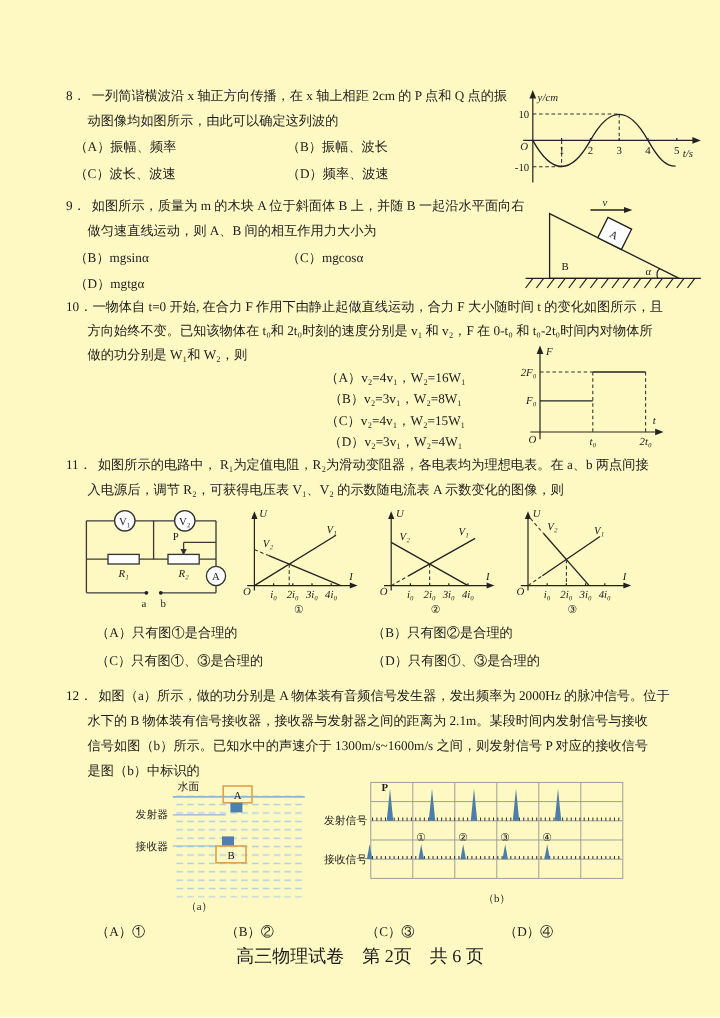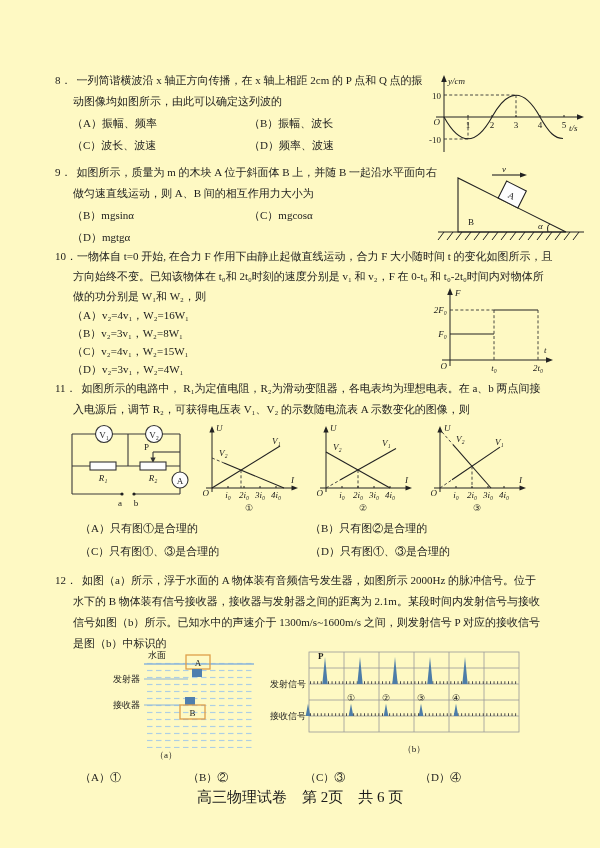--- a/index.html
+++ b/index.html
@@ -6,25 +6,25 @@
   html,body { background:#ffffff; }
   #page {
     position:relative; width:600px; height:848px; background:#fef9c3;
     font-family:"Liberation Serif","DejaVu Serif",serif;
     font-size:11px; color:#1c1c1c; overflow:hidden;
   }
   .q { position:absolute; left:55px; width:542px; }
   .qline { line-height:21px; white-space:nowrap; }
   .qline .qnum { margin-right:5px; }
   .cont { margin-left:18px; }
-  .opts { margin-left:17px; }
+  .opts { margin-left:7px; }
   .grid2a { display:grid; grid-template-columns:177px auto; line-height:22px; }
   .grid2b { display:grid; grid-template-columns:230px auto; line-height:23px; margin-left:25px; }
   .grid4  { display:grid; grid-template-columns:108px 117px 115px auto; line-height:22px; margin-left:25px; }
-  .col1 { line-height:18px; }
+  .col1 { line-height:18px;text-align:center; }
   .col1 div { white-space:nowrap; }
   .q10line { line-height:20px; white-space:nowrap; }
   .fig { position:absolute; }
   svg text { font-family:"Liberation Serif","DejaVu Serif",serif; fill:#1c1c1c; font-size:9px; }
   svg .it { font-style:italic; }
   svg .ax { stroke:#222; stroke-width:1; fill:none; }
   svg .ln { stroke:#222; stroke-width:1.1; fill:none; }
   svg .dash { stroke:#333; stroke-width:.9; fill:none; stroke-dasharray:3 2.2; }
   svg .wire { stroke:#3a3a3a; stroke-width:1.1; fill:none; }
   svg .grid { stroke:#9a9a9a; stroke-width:.8; fill:none; }
@@ -284,21 +284,21 @@
   <div class="q" style="top:517px">
     <div class="opts grid2b">
       <span>（A）只有图①是合理的</span>
       <span>（B）只有图②是合理的</span>
       <span>（C）只有图①、③是合理的</span>
       <span>（D）只有图①、③是合理的</span>
     </div>
   </div>
 
   <section class="q" style="top:570px">
-    <div class="qline"><span class="qnum">12．</span><span>如图（a）所示，浮于水面的 A 物体装有音频信号发生器，如图所示 2000Hz 的脉冲信号。位于</span></div>
+    <div class="qline"><span class="qnum">12．</span><span>如图（a）所示，做的功分别是 A 物体装有音频信号发生器，发出频率为 2000Hz 的脉冲信号。位于</span></div>
     <div class="qline cont">水下的 B 物体装有信号接收器，接收器与发射器之间的距离为 2.1m。某段时间内发射信号与接收</div>
     <div class="qline cont">信号如图（b）所示。已知水中的声速介于 1300m/s~1600m/s 之间，则发射信号 P 对应的接收信号</div>
     <div class="qline cont">是图（b）中标识的</div>
   </section>
 
   <svg class="fig" style="left:84px; top:646px" width="174" height="122" viewBox="0 0 174 122">
     <defs>
       <pattern id="wpat" width="9" height="7" patternUnits="userSpaceOnUse">
         <line x1="0" y1="3.5" x2="5.5" y2="3.5" stroke="#aecfe4" stroke-width="1.2"></line>
       </pattern>

